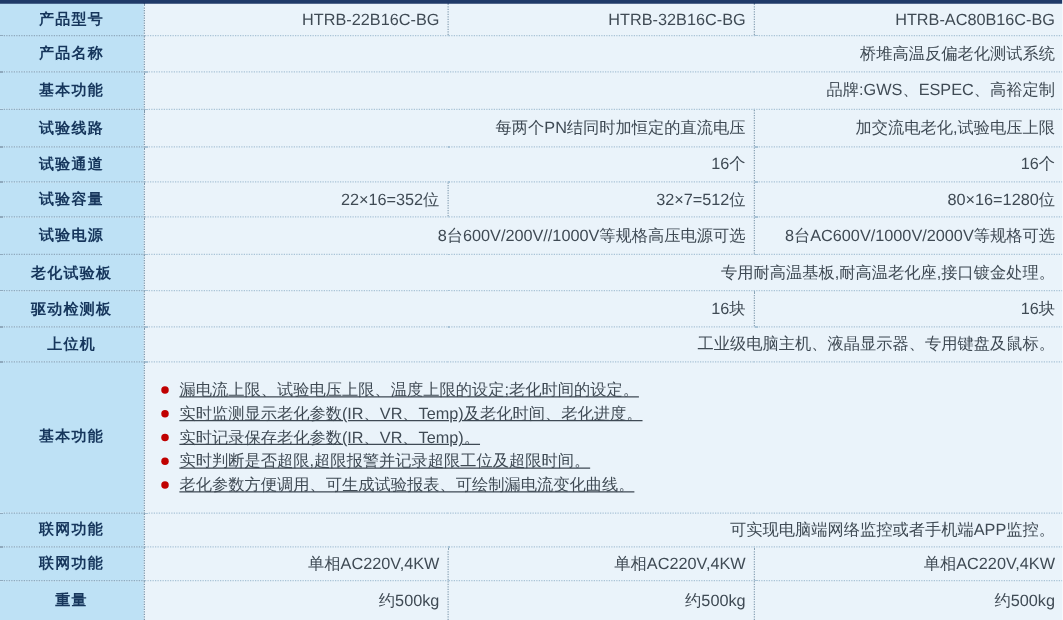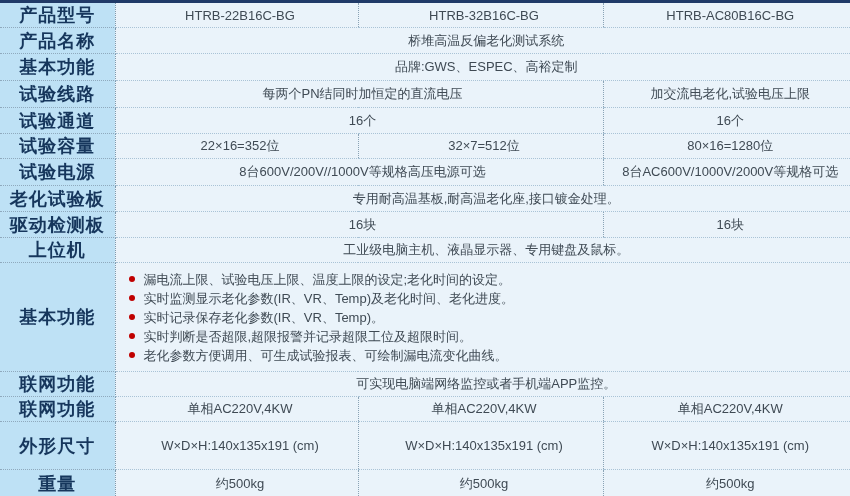--- a/index.html
+++ b/index.html
@@ -22,34 +22,34 @@
     border-top: 3px solid var(--top-border, #203a68);
   }
   col.c0 { width: 115px; }
   col.c1 { width: 243px; }
   col.c2 { width: 245px; }
   col.c3 { width: 247px; }
 
   th.rowhead {
     background: var(--header-bg, #bee1f5);
     color: var(--header-text, #16365c);
-    font-size: 18px;
+    font-size: 12px;
     font-weight: bold;
     text-align: center;
     vertical-align: middle;
     border-bottom: 1px dotted #8fa9bd;
     border-right: 1px dotted #7e98ab;
-    padding: 0 4px;
+    padding: 0 16px;
     letter-spacing: 1px;
   }
   td.cell {
     background: var(--cell-bg, #eaf3fa);
     color: var(--cell-text, #3f4a54);
     font-size: 13px;
-    text-align: center;
+    text-align: right;
     vertical-align: middle;
     border-bottom: 1px dotted #a9c3d6;
     border-left: 1px dotted #8aa3b5;
     padding: 0 6px 0 13px;
     white-space: nowrap;
     overflow: hidden;
   }
   tr:last-child th.rowhead,
   tr:last-child td.cell { border-bottom: none; }
 
@@ -67,20 +67,21 @@
   tr.r11 { height: 109px; }
   tr.r12 { height: 24px; }
   tr.r13 { height: 25px; }
   tr.r14 { height: 48px; }
   tr.r15 { height: 28px; }
 
   ul.bullets {
     list-style: none;
     margin: 0;
     padding: 0 0 0 0;
+    text-decoration: underline;
   }
   ul.bullets li {
     display: flex;
     align-items: center;
     line-height: 19px;
     white-space: nowrap;
   }
   ul.bullets .dot {
     display: inline-block;
     width: 6px;
@@ -195,26 +196,20 @@
       <td class="cell" colspan="3">可实现电脑端网络监控或者手机端APP监控。</td>
     </tr>
 
     <tr class="r13">
       <th class="rowhead">联网功能</th>
       <td class="cell">单相AC220V,4KW</td>
       <td class="cell">单相AC220V,4KW</td>
       <td class="cell">单相AC220V,4KW</td>
     </tr>
 
-    <tr class="r14">
-      <th class="rowhead">外形尺寸</th>
-      <td class="cell">W×D×H:140x135x191 (cm)</td>
-      <td class="cell">W×D×H:140x135x191 (cm)</td>
-      <td class="cell">W×D×H:140x135x191 (cm)</td>
-    </tr>
 
     <tr class="r15">
       <th class="rowhead">重量</th>
       <td class="cell">约500kg</td>
       <td class="cell">约500kg</td>
       <td class="cell">约500kg</td>
     </tr>
 
   </tbody>
     </table>

